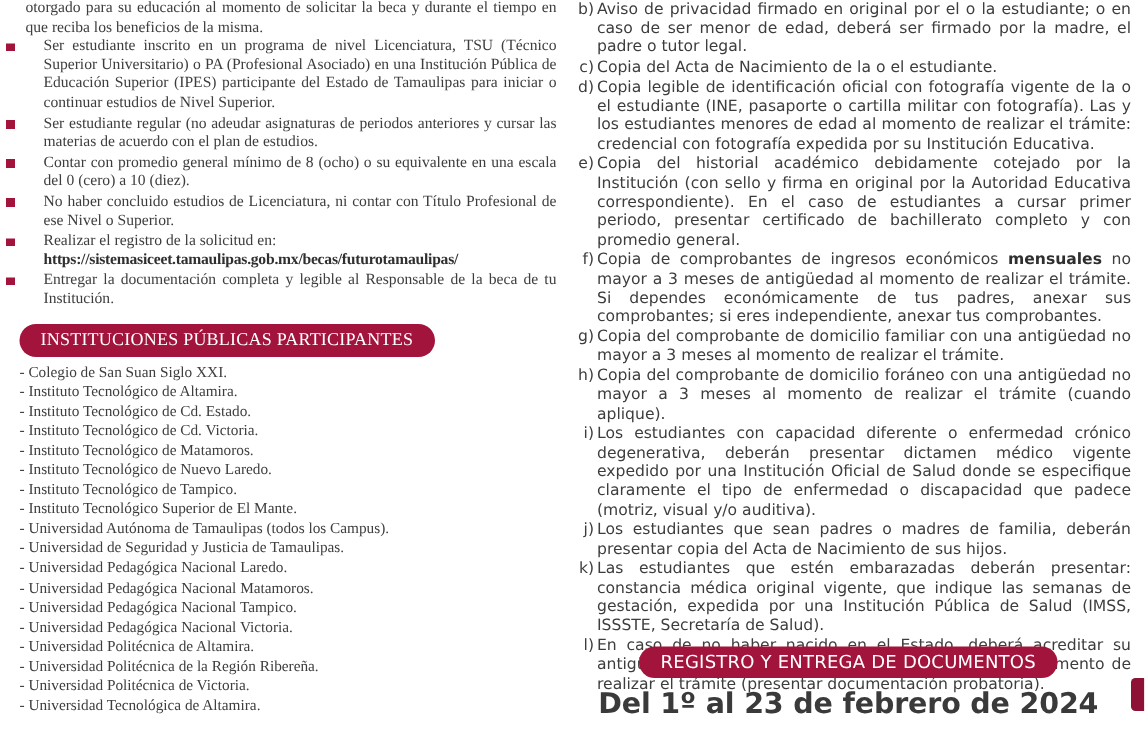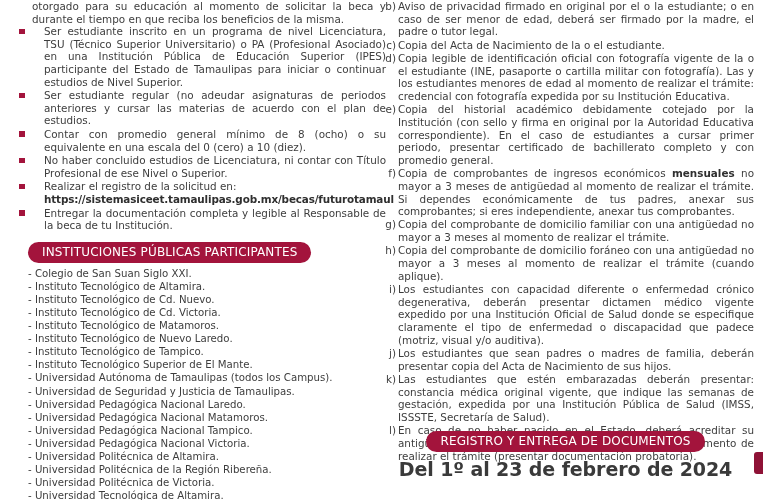--- a/index.html
+++ b/index.html
@@ -20,25 +20,26 @@
     position: relative;
     width: 763px;
     height: 500px;
     background: #ffffff;
     overflow: hidden;
   }
 
   
   .col-left {
     position: absolute;
-    left: 16px;
+    left: 1px;
     top: 0px;
     width: 378px;
     height: 500px;
     overflow: hidden;
+    font-family: Liberation Serif, serif;
   }
 
   .col-right {
     position: absolute;
     left: 378px;
     top: 0px;
     width: 385px;
     height: 500px;
     overflow: hidden;
   }
@@ -225,21 +226,21 @@
       </li>
     </ul>
 
     <div class="banner-wrap-left">
       <span class="pill-banner">INSTITUCIONES PÚBLICAS PARTICIPANTES</span>
     </div>
 
     <ul class="inst-list">
       <li class="inst-item">- Colegio de San Suan Siglo XXI.</li>
       <li class="inst-item">- Instituto Tecnológico de Altamira.</li>
-      <li class="inst-item">- Instituto Tecnológico de Cd. Nuevo.</li>
+      <li class="inst-item">- Instituto Tecnológico de Cd. Estado.</li>
       <li class="inst-item">- Instituto Tecnológico de Cd. Victoria.</li>
       <li class="inst-item">- Instituto Tecnológico de Matamoros.</li>
       <li class="inst-item">- Instituto Tecnológico de Nuevo Laredo.</li>
       <li class="inst-item">- Instituto Tecnológico de Tampico.</li>
       <li class="inst-item">- Instituto Tecnológico Superior de El Mante.</li>
       <li class="inst-item">- Universidad Autónoma de Tamaulipas (todos los Campus).</li>
       <li class="inst-item">- Universidad de Seguridad y Justicia de Tamaulipas.</li>
       <li class="inst-item">- Universidad Pedagógica Nacional Laredo.</li>
       <li class="inst-item">- Universidad Pedagógica Nacional Matamoros.</li>
       <li class="inst-item">- Universidad Pedagógica Nacional Tampico.</li>

